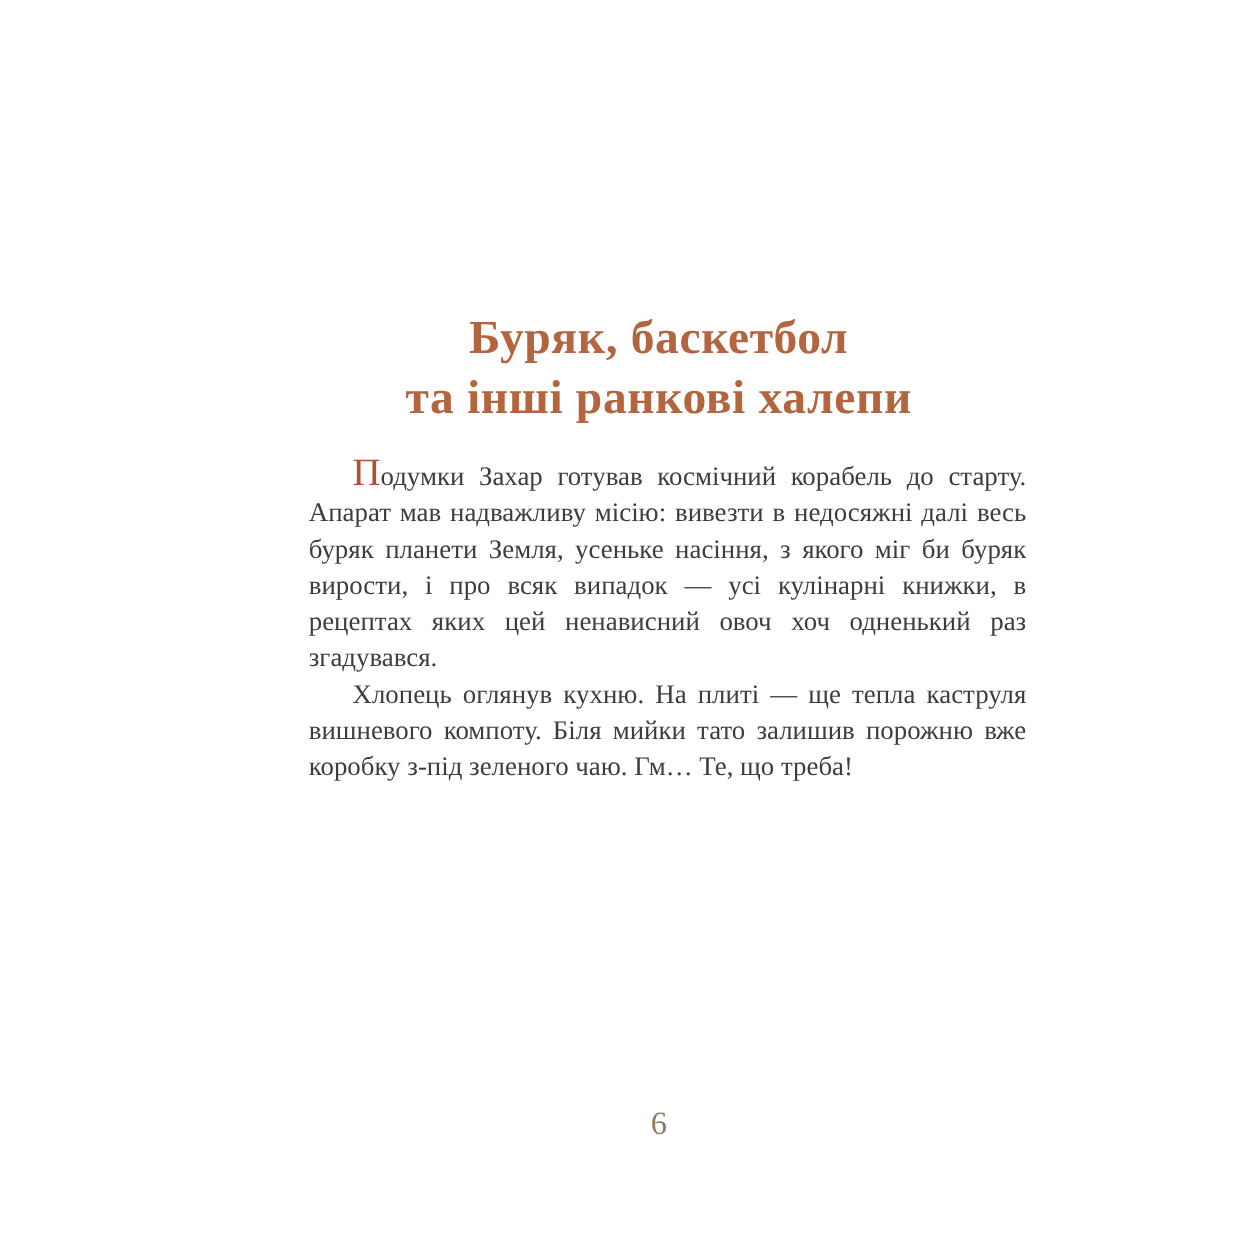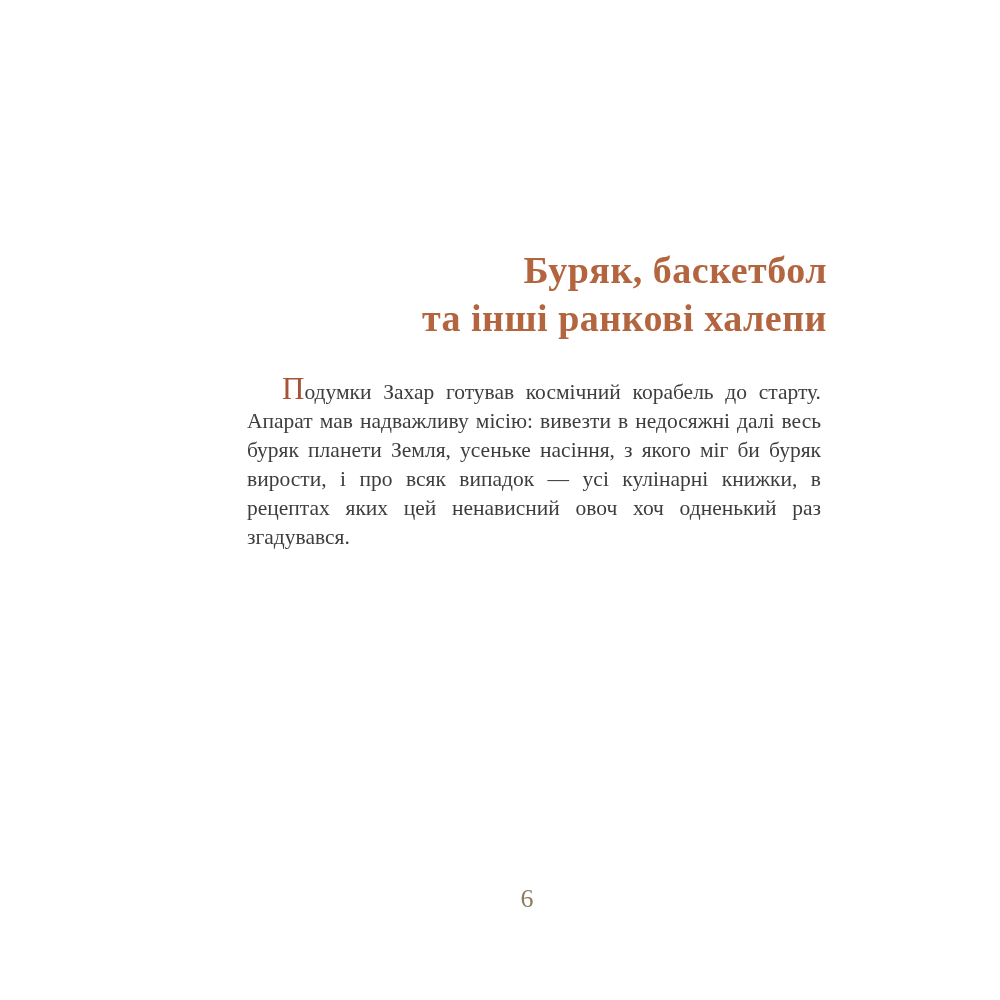--- a/index.html
+++ b/index.html
@@ -13,31 +13,31 @@
     height: 1000px;
     background: #ffffff;
     font-family: "Liberation Serif", serif;
     overflow: hidden;
   }
   .chapter-title {
     position: absolute;
     top: 246px;
     left: 227px;
     width: 600px;
-    text-align: right;
+    text-align: center;
     color: #b2653f;
     font-size: 38px;
     line-height: 48px;
     font-weight: 600;
     letter-spacing: 0.5px;
     font-family: "Liberation Serif", serif;
   }
   .body-text {
     position: absolute;
-    top: 378px;
+    top: 367px;
     left: 247px;
     width: 574px;
     color: #3d3d3d;
     font-size: 21.5px;
     line-height: 29px;
     text-align: justify;
   }
   .body-text p {
     margin: 0;
     padding: 0;
@@ -66,17 +66,18 @@
 
 <div class="book-page">
 
   <div class="chapter-title">
     <div>Буряк, баскетбол</div>
     <div>та інші ранкові халепи</div>
   </div>
 
   <div class="body-text">
     <p><span class="drop-cap">П</span><span>одумки Захар готував космічний корабель до старту. Апарат мав надважливу місію: вивезти в недосяжні далі весь буряк планети Земля, усеньке насіння, з якого міг би буряк вирости, і про всяк випадок — усі кулінарні книжки, в рецептах яких цей ненависний овоч хоч одненький раз згадувався.</span></p>
+    <p>Хлопець оглянув кухню. На плиті — ще тепла каструля вишневого компоту. Біля мийки тато залишив порожню вже коробку з-під зеленого чаю. Гм… Те, що треба!</p>
   </div>
 
   <div class="page-number">6</div>
 
 </div>
 
 </body></html>

